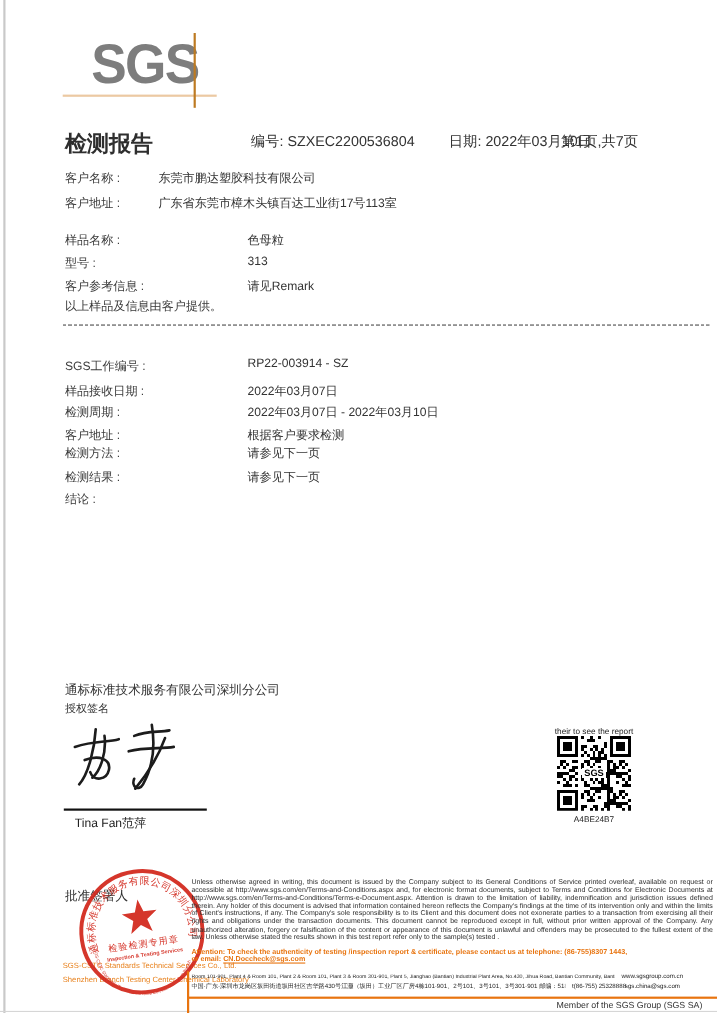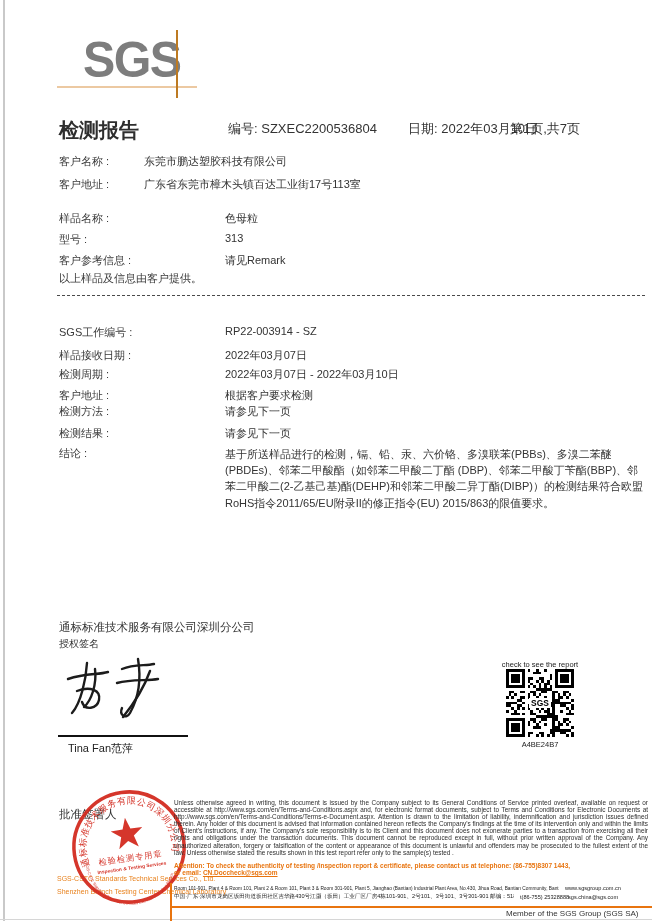--- a/index.html
+++ b/index.html
@@ -99,41 +99,40 @@
   <div class="abs lbl rowlbl" style="top:367px">检测周期 :</div>
   <div class="abs val rowval2" style="top:367px">2022年03月07日 - 2022年03月10日</div>
   <div class="abs lbl rowlbl" style="top:388px">客户地址 :</div>
   <div class="abs val rowval2" style="top:388px">根据客户要求检测</div>
   <div class="abs lbl rowlbl" style="top:404px">检测方法 :</div>
   <div class="abs val rowval2" style="top:404px">请参见下一页</div>
   <div class="abs lbl rowlbl" style="top:426px">检测结果 :</div>
   <div class="abs val rowval2" style="top:426px">请参见下一页</div>
 
   <div class="abs lbl rowlbl" style="top:446px">结论 :</div>
-  <div class="abs conc">基于所送样品进行的检测，镉、铅、汞、六价铬、多溴联苯(PBBs)、多溴二苯醚(PBDEs)、邻苯二甲酸酯（如邻苯二甲酸二丁酯 (DBP)、邻苯二甲酸丁苄酯(BBP)、邻苯二甲酸二(2-乙基己基)酯(DEHP)和邻苯二甲酸二异丁酯(DIBP)）的检测结果符合欧盟RoHS指令2011/65/EU附录II的修正指令(EU) 2015/863的限值要求。</div>
 
   <div class="abs sig-co">通标标准技术服务有限公司深圳分公司</div>
   <div class="abs sig-auth">授权签名</div>
   <div class="abs" style="left:60px;top:655px">
     <svg width="130" height="80" viewBox="0 0 130 80" fill="none" stroke="#1c1c1c" stroke-width="2.4" stroke-linecap="round">
       <path d="M8,24 C26,18 38,20 48,17"></path>
       <path d="M27,8 C26,24 21,48 12,58"></path>
       <path d="M35,14 C37,30 31,46 24,52"></path>
       <path d="M17,36 C30,31 41,35 39,45 C37,54 25,56 22,47"></path>
       <path d="M62,14 C74,9 85,11 94,9"></path>
       <path d="M78,4 C81,22 79,42 70,58 C66,65 59,60 62,53"></path>
       <path d="M57,28 C72,24 87,26 98,24"></path>
       <path d="M90,16 C85,30 76,46 63,62"></path>
     </svg>
   </div>
   <div class="abs sig-line"></div>
   <div class="abs sig-name">Tina Fan范萍</div>
   <div class="abs sig-title">批准签署人</div>
 
-  <div class="abs qr-caption">check to see the report</div>
+  <div class="abs qr-caption">their to see the report</div>
   <div class="abs qr-box">
     <svg id="qr-svg" width="68" height="68" viewBox="0 0 25 25" shape-rendering="crispEdges">
       <rect x="0" y="0" width="25" height="25" fill="#ffffff"></rect>
       <g id="qr-modules" fill="#000000">
           <rect x="0" y="0" width="1" height="1"></rect>
           <rect x="1" y="0" width="1" height="1"></rect>
           <rect x="2" y="0" width="1" height="1"></rect>
           <rect x="3" y="0" width="1" height="1"></rect>
           <rect x="4" y="0" width="1" height="1"></rect>
           <rect x="5" y="0" width="1" height="1"></rect>

